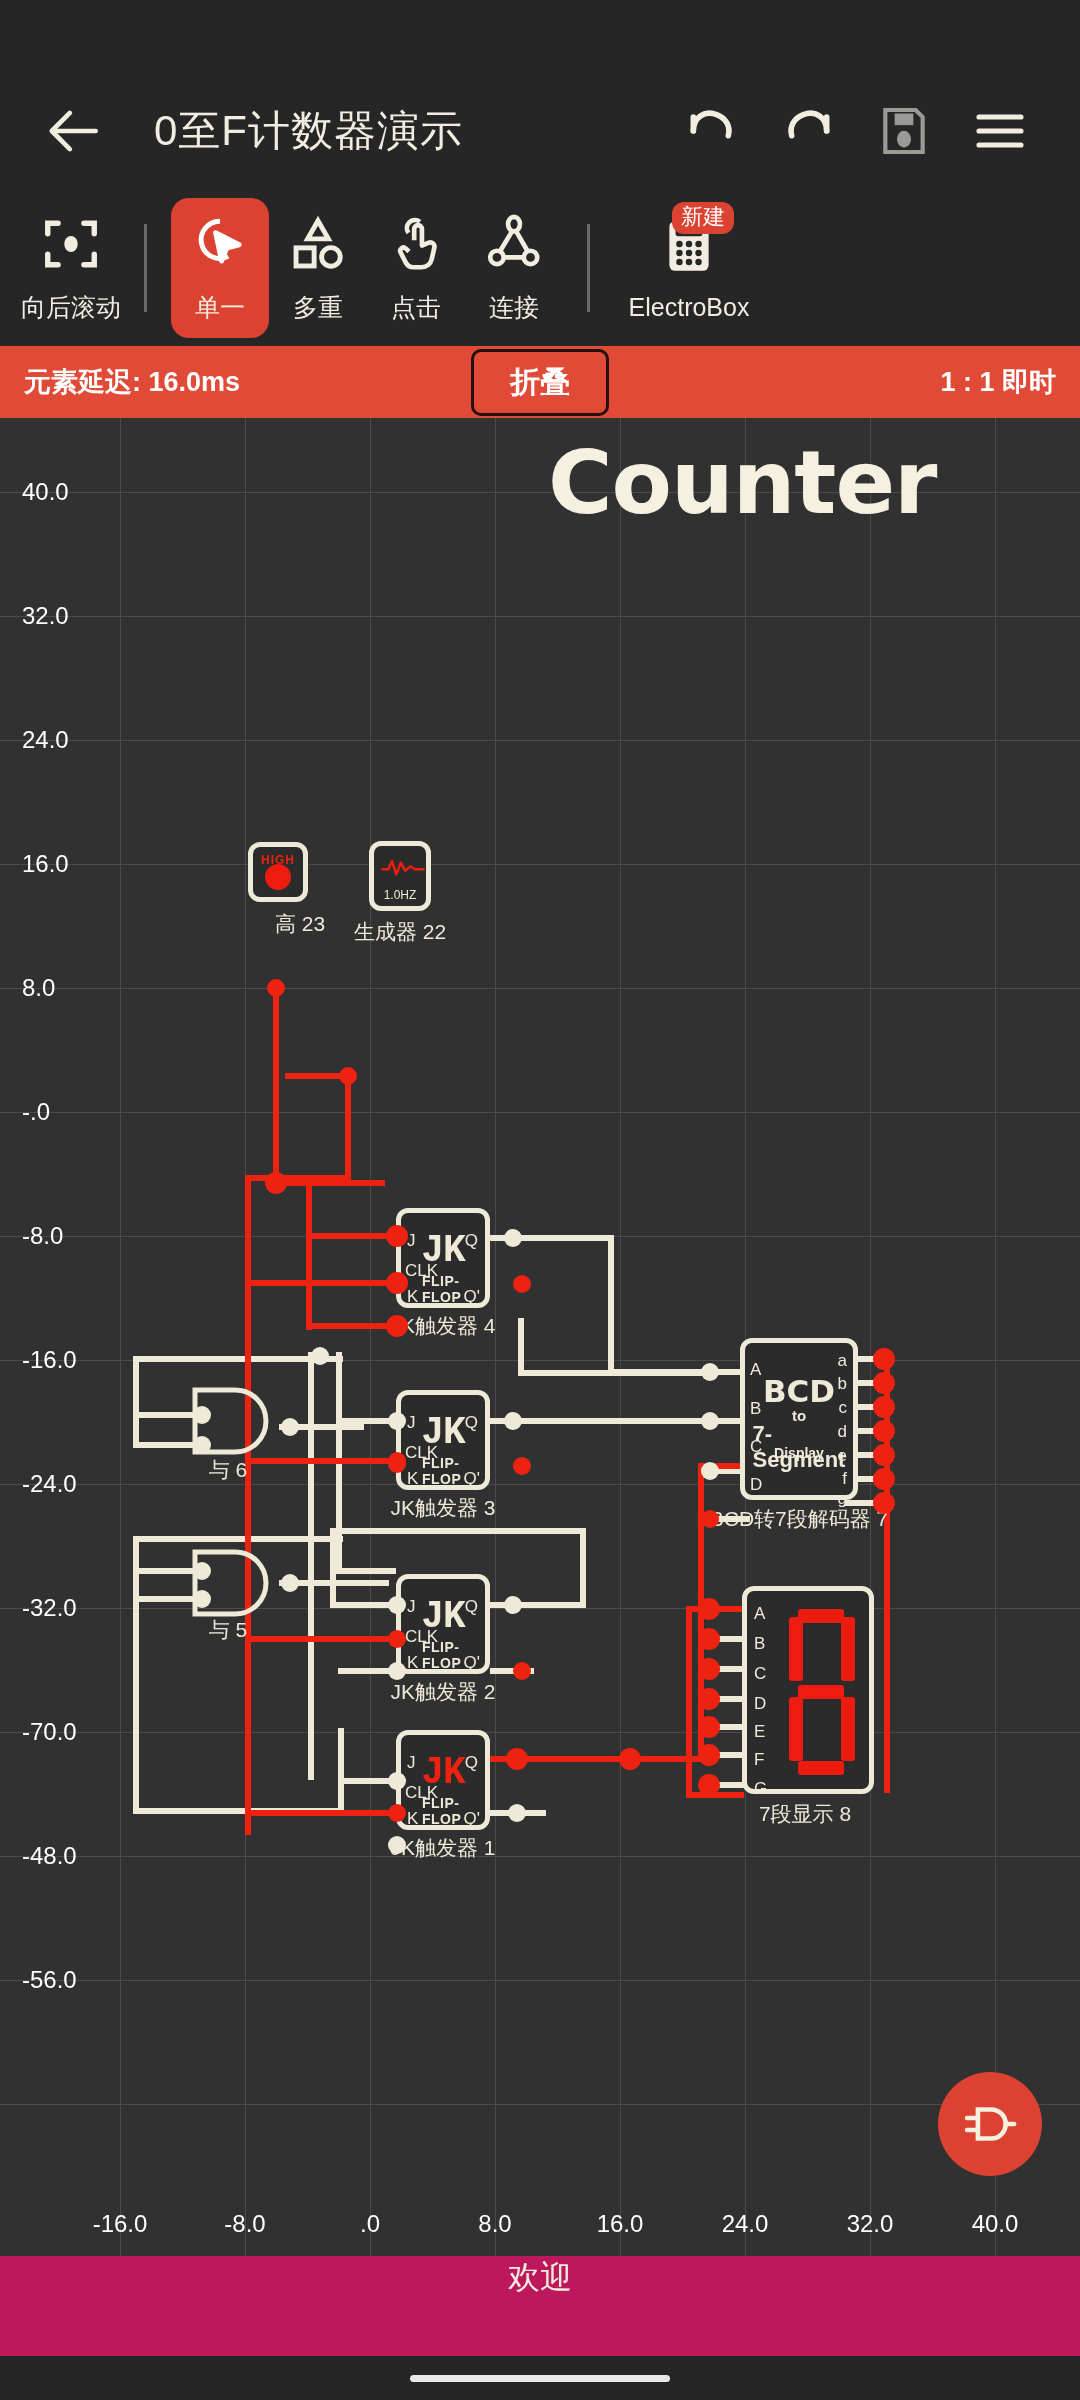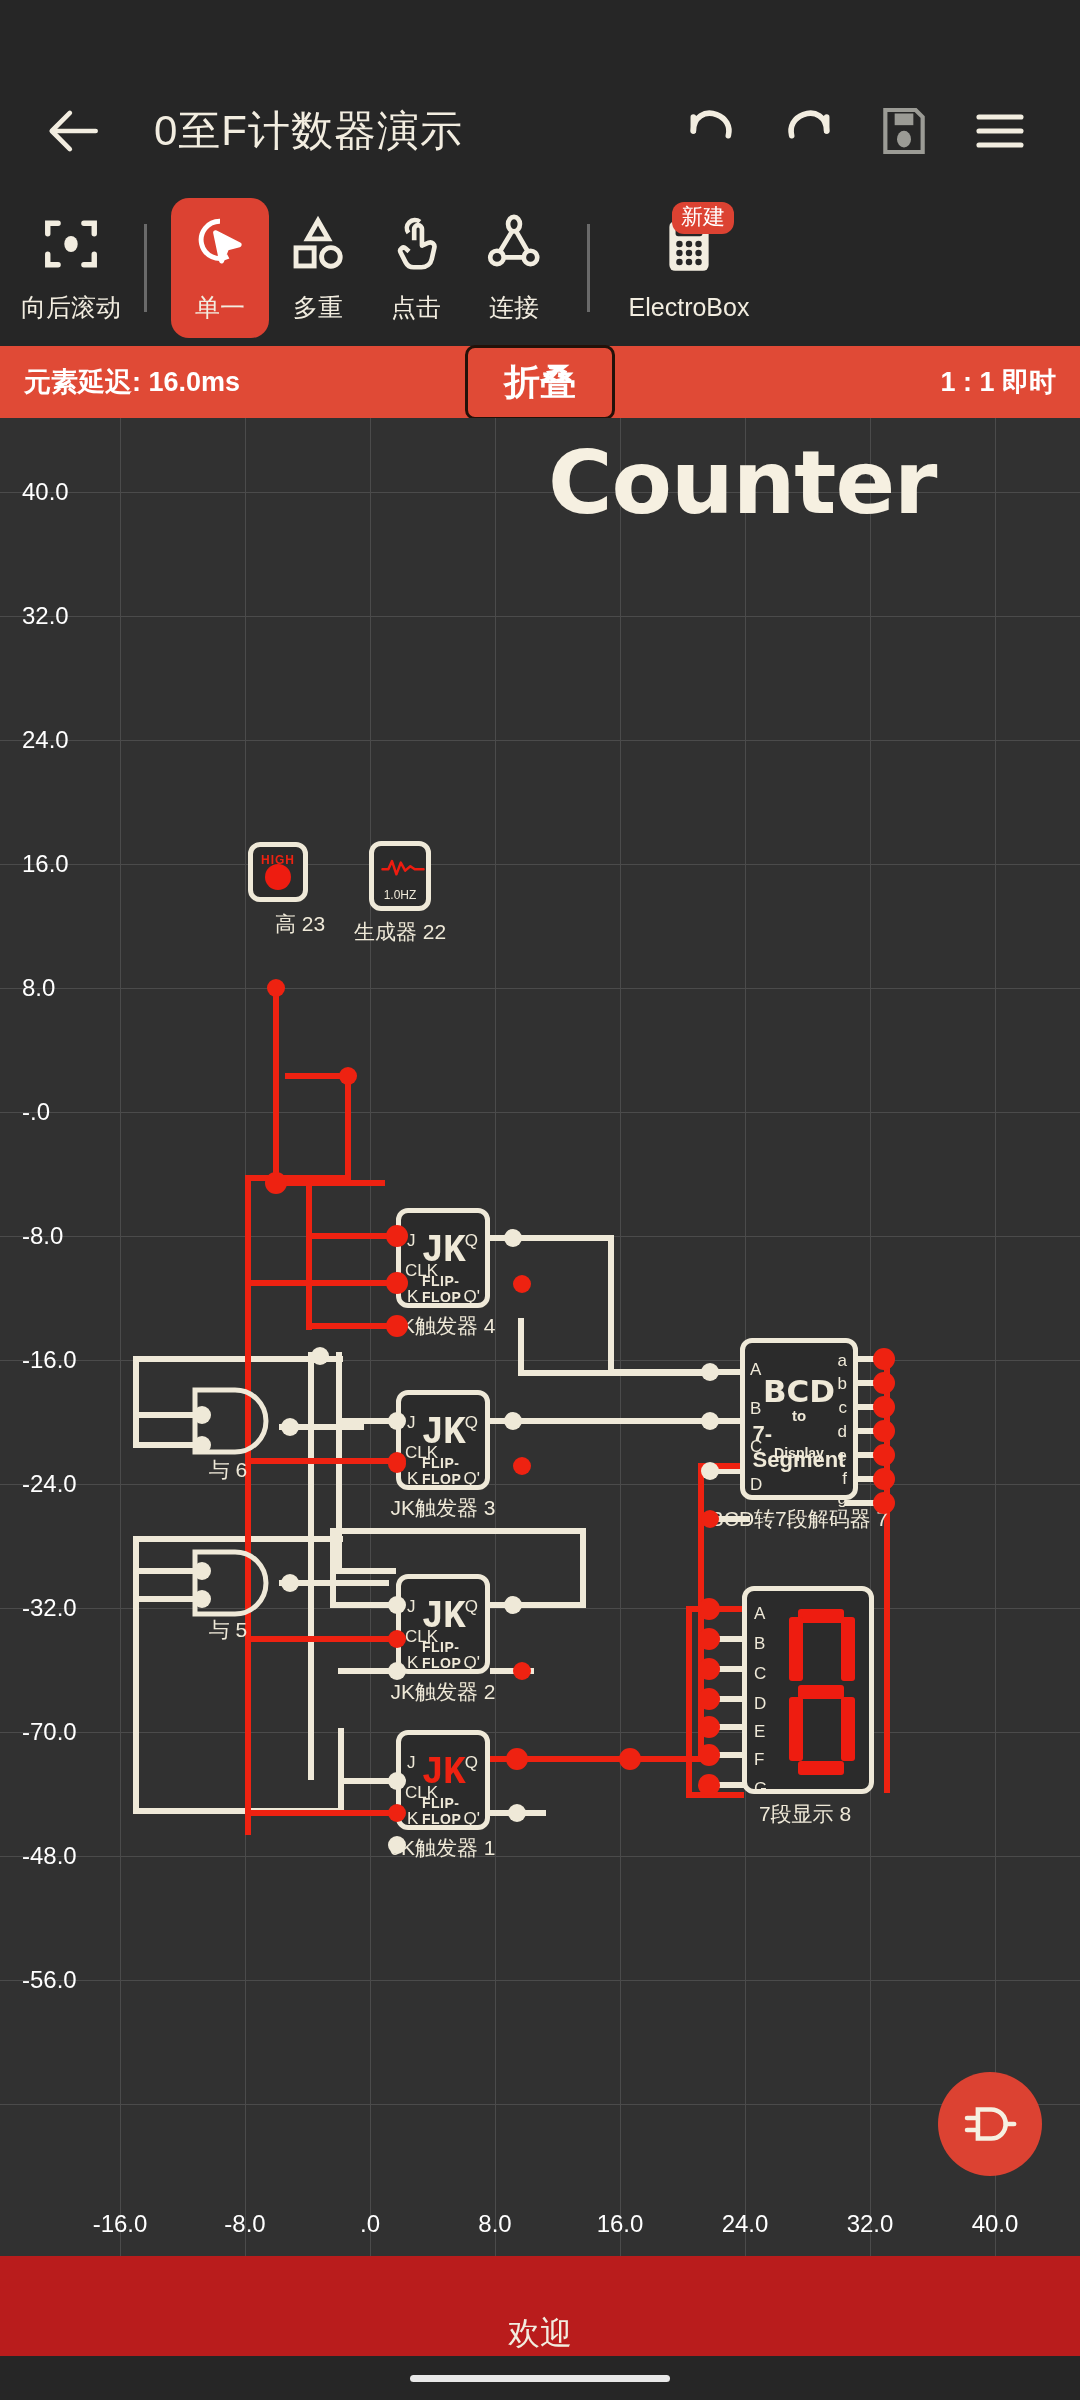--- a/index.html
+++ b/index.html
@@ -55,21 +55,21 @@
   
   .simbar {
     height: 72px; background: #e04a36;
     display: flex; align-items: center; justify-content: space-between;
     padding: 0 24px; position: relative;
   }
   .sim-left, .sim-right { color: #fff; font-size: 27px; font-weight: bold; }
   .sim-btn {
     position: absolute; left: 50%; transform: translateX(-50%);
     border: 3px solid #231109; border-radius: 10px;
-    color: #fff; font-size: 36px; font-weight: bold;
+    color: #fff; font-size: 30px; font-weight: bold;
     padding: 10px 36px; background: transparent;
   }
 
   
   .canvas {
     position: relative; width: 1080px; height: 1838px;
     background: #313131; overflow: hidden;
   }
   .grid-v, .grid-h { position: absolute; background: #4b4b4b; }
   .grid-v { width: 1px; top: 0; bottom: 0; }
@@ -126,22 +126,22 @@
   
   .fab {
     position: absolute; right: 38px; bottom: 80px;
     width: 104px; height: 104px; border-radius: 50%;
     background: #dc4232; display: flex; align-items: center; justify-content: center;
   }
   .fab svg { width: 58px; height: 58px; }
 
   
   .bottombar {
-    height: 100px; background: #b91c1c;
-    display: flex; align-items: flex-end; justify-content: center;
+    height: 100px; background: #be185d;
+    display: flex; align-items: flex-start; justify-content: center;
   }
   .bottombar span { color: #f2ede0; font-size: 32px; }
   .navbar { height: 44px; background: #262626; display:flex; align-items:center; justify-content:center; }
   .navpill { width: 260px; height: 7px; border-radius: 4px; background: #e8e8e8; }
 </style>
 </head>
 <body>
 
 <div id="app">
 

